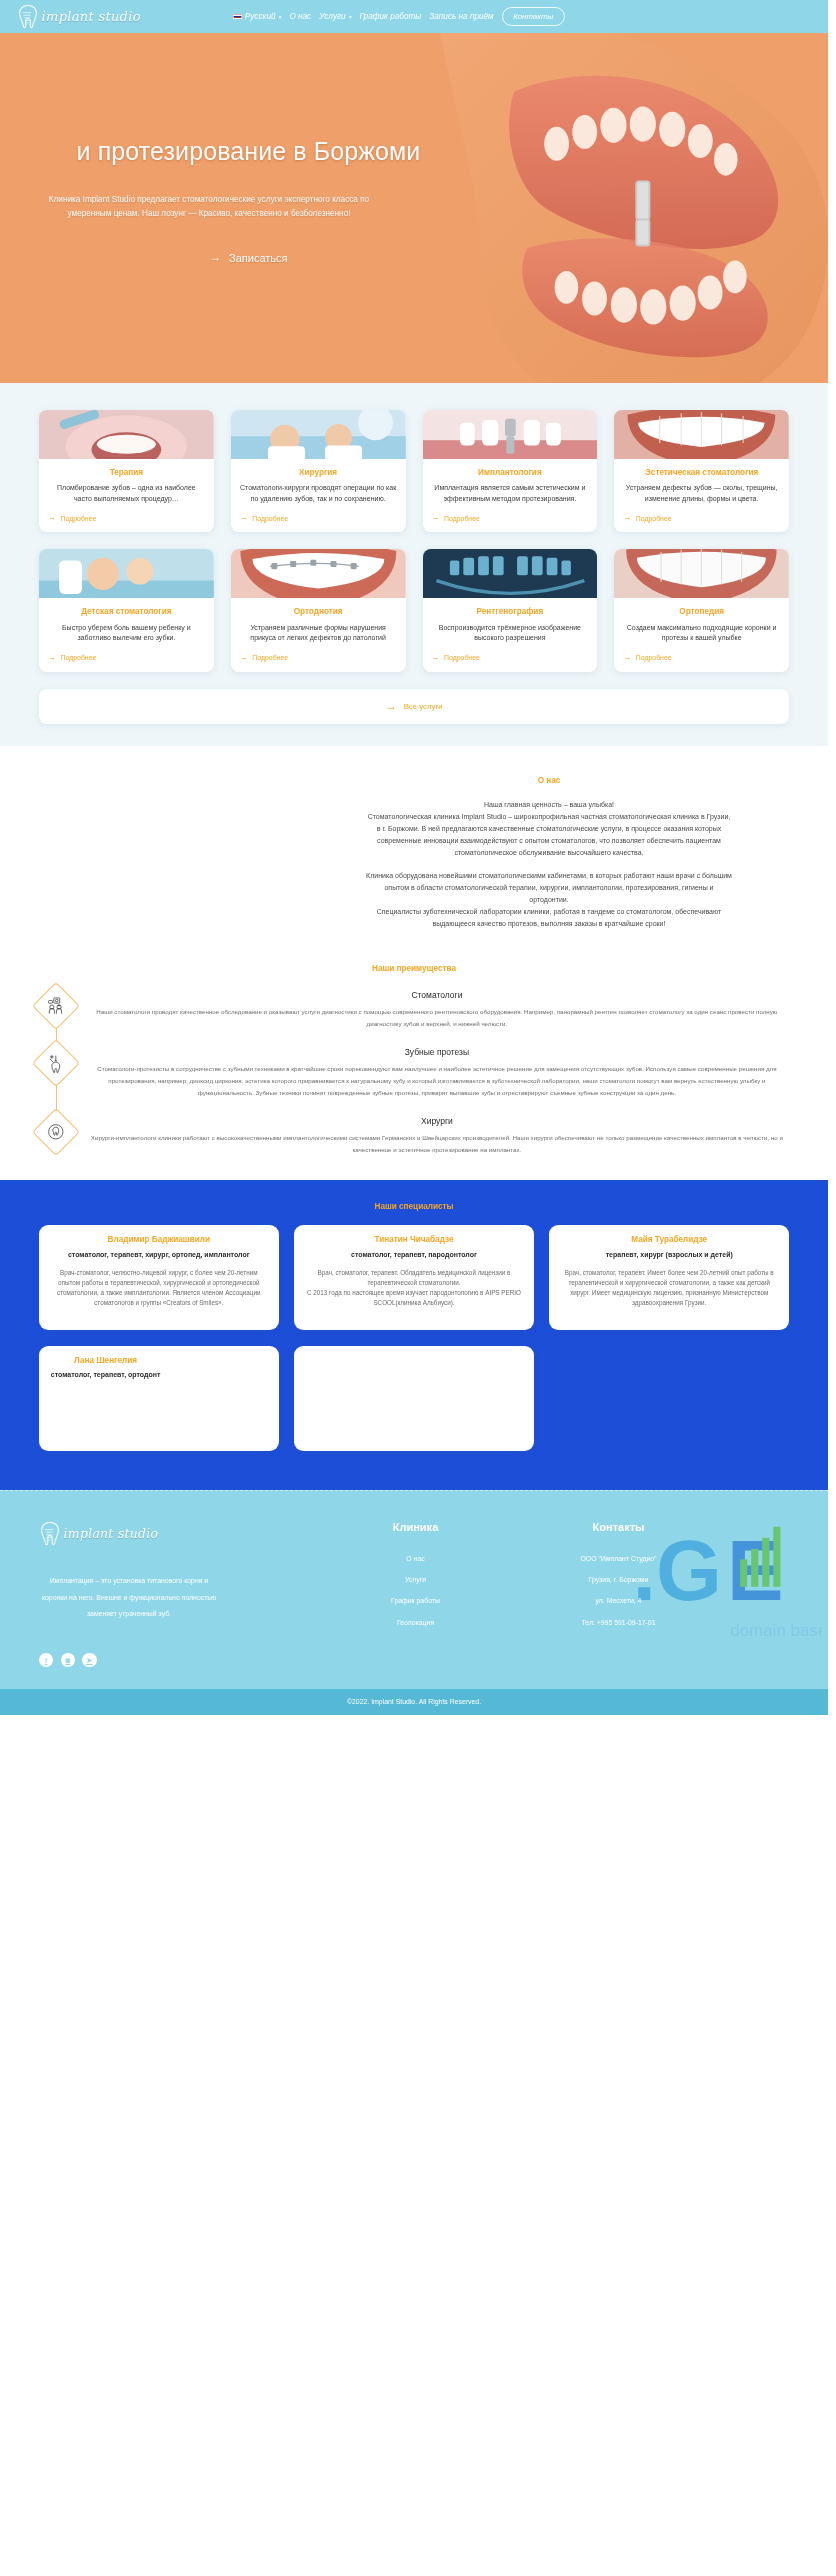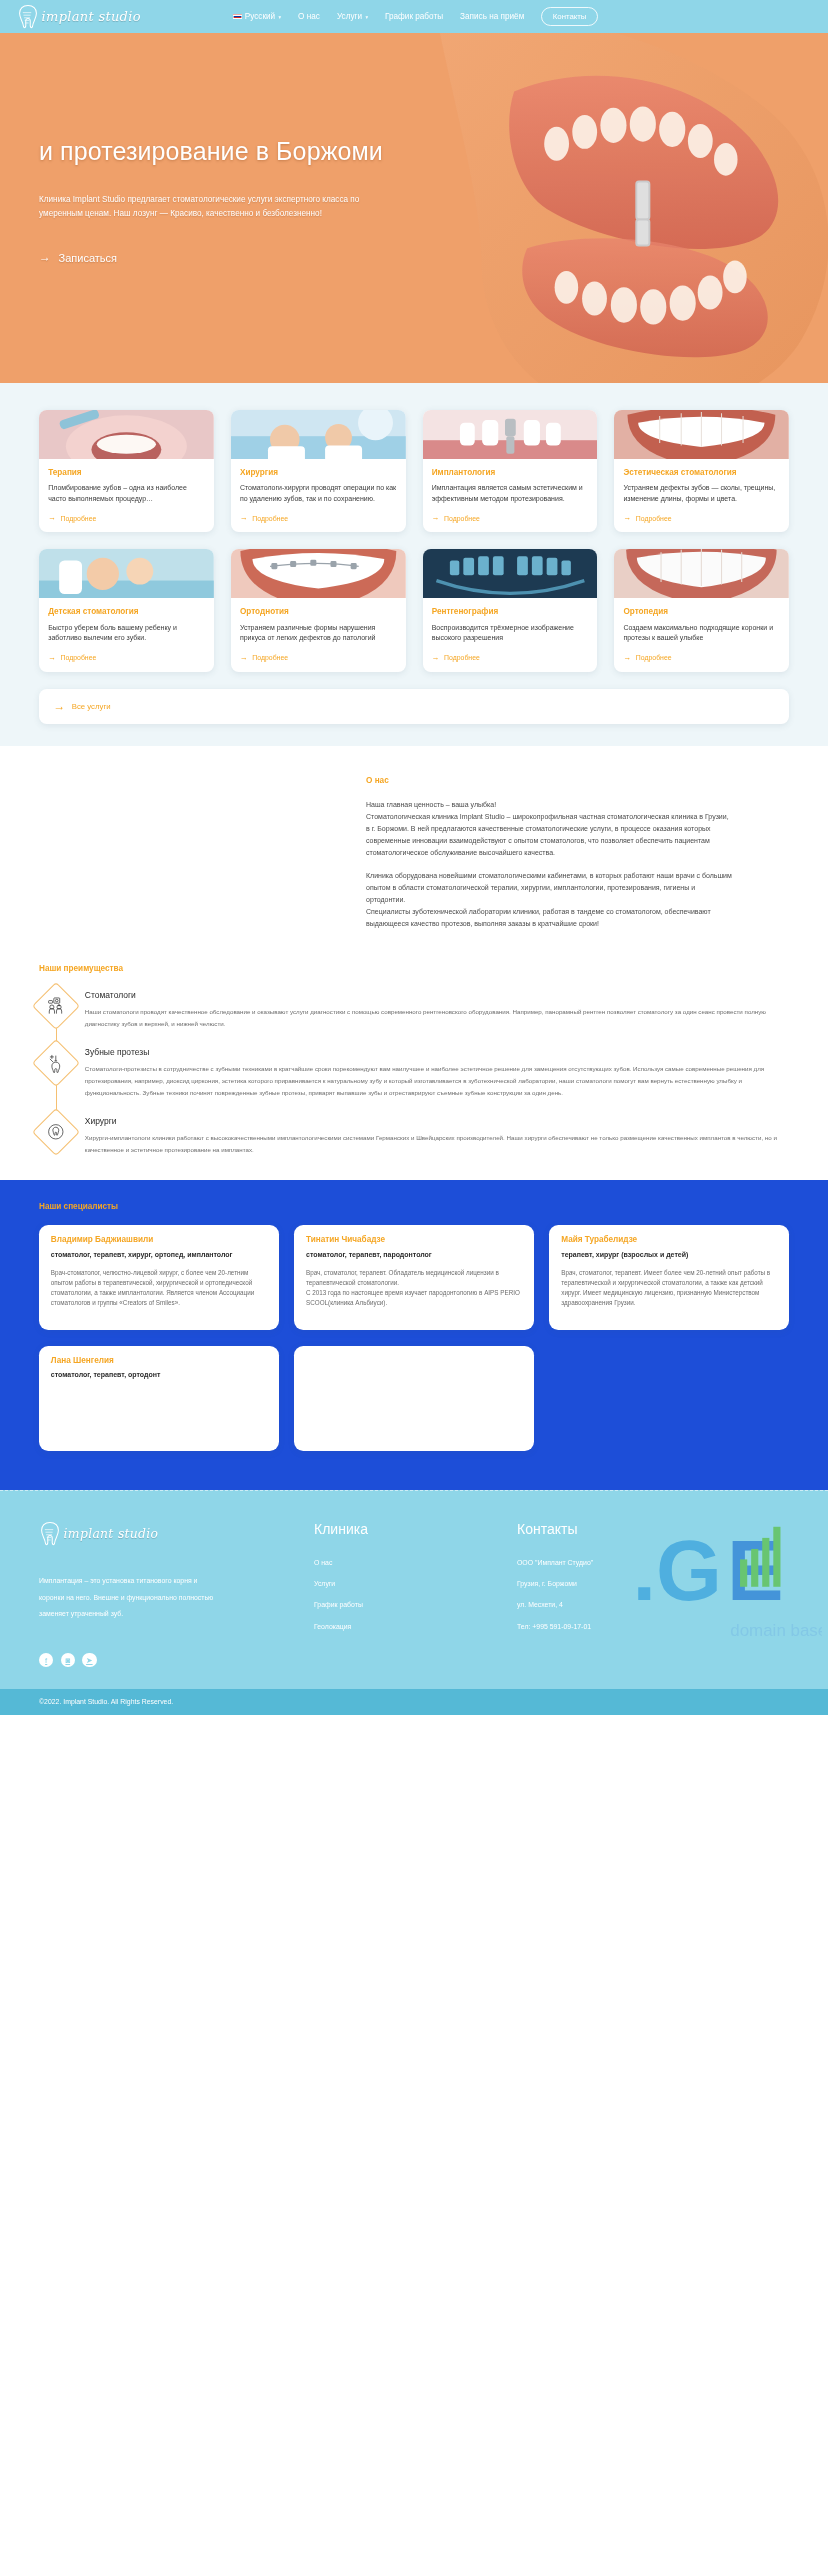--- a/index.html
+++ b/index.html
@@ -3,34 +3,34 @@
 <meta charset="utf-8">
 <title>Implant Studio</title>
 <style>
   *{box-sizing:border-box;margin:0;padding:0;}
   html,body{width:837px;}
   body{
     font-family:"Liberation Sans","DejaVu Sans",sans-serif;
     background:#ffffff;color:#333;
     -webkit-font-smoothing:antialiased;
   }
-  .page{width:828px;position:relative;overflow:hidden;}
+  .page{width:828px;position:relative;overflow:hidden;text-align:center;}
 
   
   .header{
     height:33px;background:#8fd6e8;display:flex;align-items:center;
     padding:0 17px;gap:0;
   }
   .logo{display:flex;align-items:center;gap:2.6px;width:216px;}
   .logo-mark{width:22px;height:25px;position:relative;flex:none;}
   .logo-text{
     font-family:"DejaVu Serif",serif;font-style:italic;font-size:13px;
     color:#ffffff;letter-spacing:0.3px;text-shadow:0 0.7px 0.7px rgba(0,0,0,.18);
   }
-  .nav{display:flex;align-items:center;gap:17px;font-size:8.2px;color:#ffffff;}
+  .nav{display:flex;align-items:center;gap:8px;font-size:8.2px;color:#ffffff;font-style:italic;}
   .nav a{color:#ffffff;text-decoration:none;white-space:nowrap;display:flex;align-items:center;gap:3.3px;}
   .flag{width:8.5px;height:5.9px;display:inline-block;border:0.3px solid rgba(255,255,255,.6);
         background:linear-gradient(to bottom,#fff 0 33%,#0039a6 33% 66%,#d52b1e 66% 100%);flex:none;}
   .caret{font-size:5.2px;opacity:.9;}
   .btn-contacts{
     border:0.7px solid rgba(255,255,255,.85);border-radius:10.5px;
     padding:3.9px 10.5px;font-size:7.8px;color:#fff;white-space:nowrap;text-decoration:none;
   }
 
   
@@ -126,21 +126,21 @@
   .f-brand{width:275px;flex:none;}
   .f-logo{display:flex;align-items:center;gap:2.6px;margin-bottom:27.5px;}
   .f-logo .logo-text{font-size:12.4px;}
   .f-desc{font-size:6.9px;line-height:2.4;color:#fff;max-width:180px;}
   .f-social{display:flex;gap:7.2px;margin-top:30px;}
   .soc{
     width:14.4px;height:14.4px;border-radius:50%;background:#fff;color:#8fd6e8;
     display:flex;align-items:center;justify-content:center;font-size:7.8px;
   }
   .f-col{width:203px;}
-  .f-h{font-size:14px;color:#fff;font-weight:400;margin-bottom:22px;}
+  .f-h{font-size:11px;color:#fff;font-weight:700;margin-bottom:22px;}
   .f-col a{display:block;font-size:6.9px;color:#ffffff;text-decoration:none;margin-bottom:14.4px;}
   .f-line{font-size:6.9px;color:#fff;margin-bottom:14.4px;}
   .watermark{
     position:absolute;right:6.5px;bottom:37px;width:190px;height:150px;
     opacity:.75;z-index:1;pointer-events:none;
   }
   .copy{background:#55b9d6;padding:9.2px 39px;font-size:6.9px;color:#fff;}
 </style>
 </head>
 <body>

